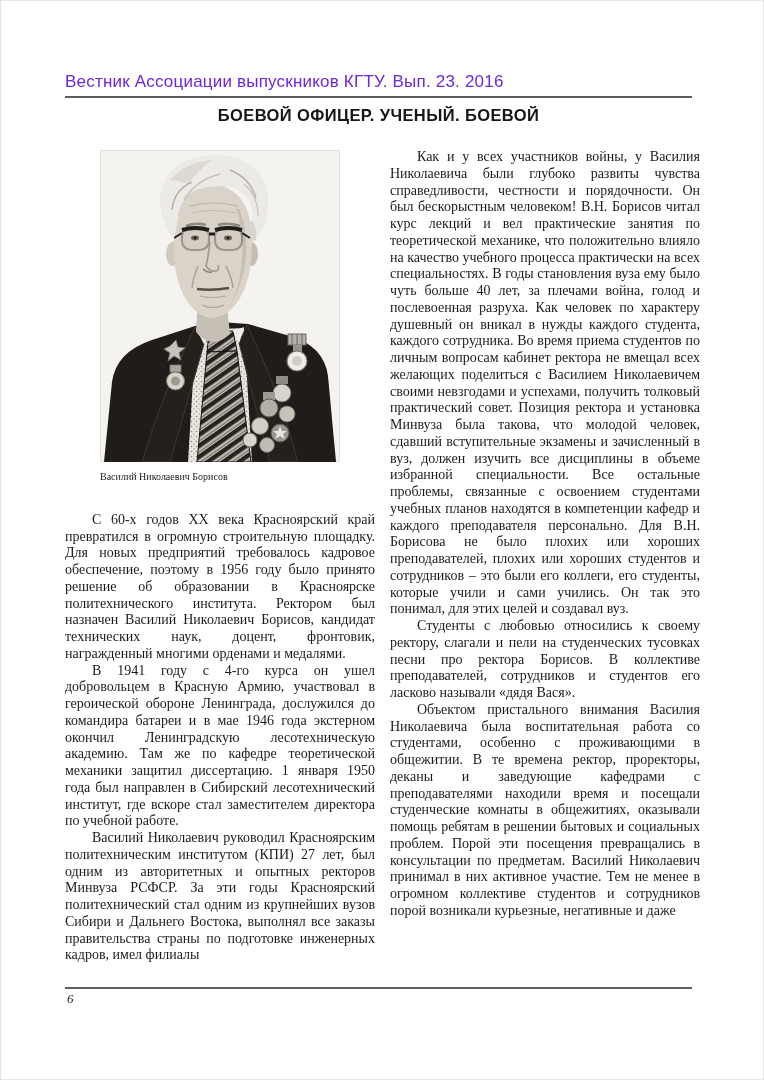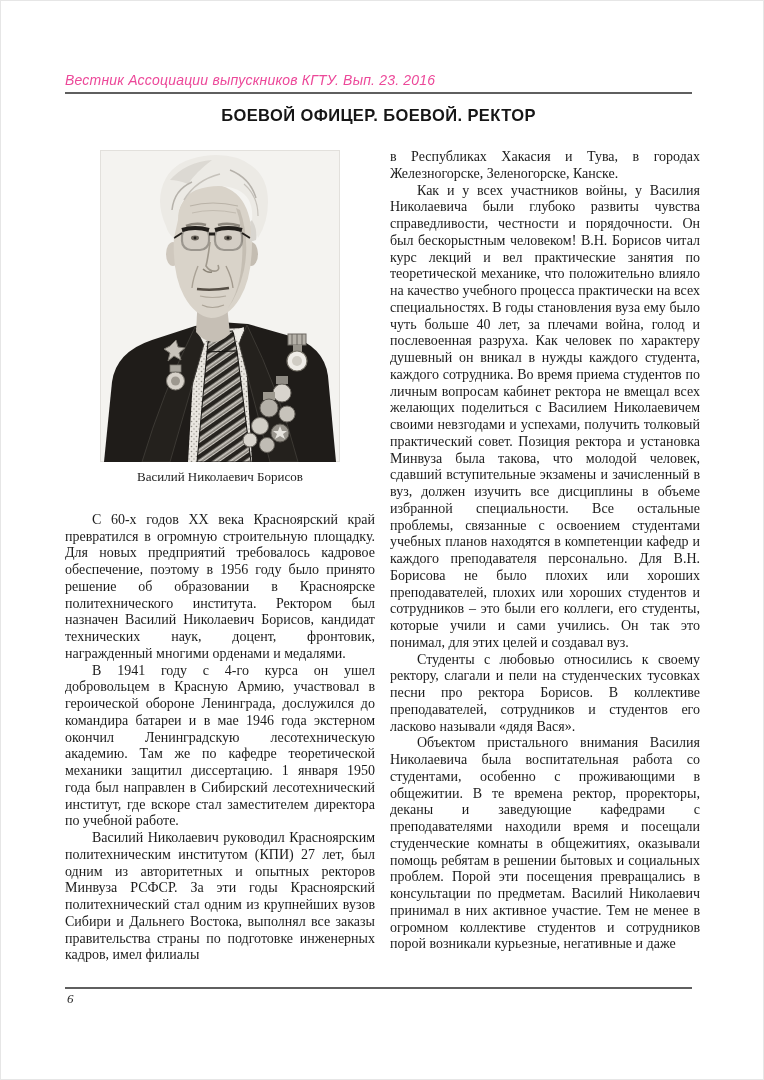--- a/index.html
+++ b/index.html
@@ -3,63 +3,63 @@
 <meta charset="utf-8">
 <style>
   html,body { margin:0; padding:0; background:#ffffff; }
   .page {
     position:relative; width:764px; height:1080px; background:#ffffff;
     box-shadow: inset 0 0 0 1px #e6e6e6;
     font-family:"Liberation Serif", serif; color:#1b1b1b; overflow:hidden;
   }
   .running-header {
     position:absolute; left:65px; top:72px; width:627px;
-    font-family:"Liberation Sans", sans-serif; font-style:italic;
-    font-size:14px; color:#ec4899; letter-spacing:0.2px;
+    font-family:"Liberation Sans", sans-serif; 
+    font-size:17px; color:#6d28d9; letter-spacing:0.2px;
     border-bottom:2px solid #5f5f5f; padding-bottom:4px;
   }
   .page-title {
     position:absolute; left:65px; top:106px; width:627px; text-align:center;
     font-family:"Liberation Sans", sans-serif; font-weight:bold;
     font-size:16.5px; color:#161616; letter-spacing:0.4px;
   }
   .columns {
     position:absolute; left:65px; top:149px; width:635px; height:832px;
     display:flex; gap:15px;
   }
   .col {
     width:310px; height:832px; overflow:hidden;
     font-size:14px; line-height:16.75px; text-align:justify;
   }
   .col p { margin:0; text-indent:27px; }
   .col p.no-indent { text-indent:0; }
   figure.photo-block { margin:1px auto 0; width:240px; text-indent:0; }
   .photo-frame { width:240px; height:312px; display:block; }
   figcaption {
-    text-align:center; font-size:13px; color:#222;
+    font-size:10px; color:#222;
     margin-top:7px; margin-bottom:26px; text-indent:0;
   }
   .footer-rule {
     position:absolute; left:65px; top:987px; width:627px;
     border-top:2px solid #5f5f5f;
   }
   .page-number {
     position:absolute; left:67px; top:991px;
     font-family:"Liberation Serif", serif; font-style:italic;
     font-size:13px; color:#2a2a2a;
   }
 </style>
 </head>
 <body>
 
 <div class="page">
 
   <div class="running-header">Вестник Ассоциации выпускников КГТУ. Вып. 23. 2016</div>
 
-  <div class="page-title">БОЕВОЙ ОФИЦЕР. БОЕВОЙ. РЕКТОР</div>
+  <div class="page-title">БОЕВОЙ ОФИЦЕР. УЧЕНЫЙ. БОЕВОЙ</div>
 
   <div class="columns">
 
     <div class="col">
 
       <figure class="photo-block">
         <svg class="photo-frame" viewBox="0 0 240 312" xmlns="http://www.w3.org/2000/svg">
           <defs>
             <pattern id="dots" width="5" height="5" patternUnits="userSpaceOnUse">
               <rect width="5" height="5" fill="#e9e6e0"></rect>
@@ -167,21 +167,20 @@
         </svg>
         <figcaption>Василий Николаевич Борисов</figcaption>
       </figure>
 
       <p>С 60-х годов ХХ века Красноярский край превратился в огромную строительную площадку. Для новых предприятий требовалось кадровое обеспечение, поэтому в 1956 году было принято решение об образовании в Красноярске политехнического института. Ректором был назначен Василий Николаевич Борисов, кандидат технических наук, доцент, фронтовик, награжденный многими орденами и медалями.</p>
       <p>В 1941 году с 4-го курса он ушел добровольцем в Красную Армию, участвовал в героической обороне Ленинграда, дослужился до командира батареи и в мае 1946 года экстерном окончил Ленинградскую лесотехническую академию. Там же по кафедре теоретической механики защитил диссертацию. 1 января 1950 года был направлен в Сибирский лесотехнический институт, где вскоре стал заместителем директора по учебной работе.</p>
       <p>Василий Николаевич руководил Красноярским политехническим институтом (КПИ) 27 лет, был одним из авторитетных и опытных ректоров Минвуза РСФСР. За эти годы Красноярский политехнический стал одним из крупнейших вузов Сибири и Дальнего Востока, выполнял все заказы правительства страны по подготовке инженерных кадров, имел филиалы</p>
     </div>
 
     <div class="col">
-      <p class="no-indent">в Республиках Хакасия и Тува, в городах Железногорске, Зеленогорске, Канске.</p>
       <p>Как и у всех участников войны, у Василия Николаевича были глубоко развиты чувства справедливости, честности и порядочности. Он был бескорыстным человеком! В.Н. Борисов читал курс лекций и вел практические занятия по теоретической механике, что положительно влияло на качество учебного процесса практически на всех специальностях. В годы становления вуза ему было чуть больше 40 лет, за плечами война, голод и послевоенная разруха. Как человек по характеру душевный он вникал в нужды каждого студента, каждого сотрудника. Во время приема студентов по личным вопросам кабинет ректора не вмещал всех желающих поделиться с Василием Николаевичем своими невзгодами и успехами, получить толковый практический совет. Позиция ректора и установка Минвуза была такова, что молодой человек, сдавший вступительные экзамены и зачисленный в вуз, должен изучить все дисциплины в объеме избранной специальности. Все остальные проблемы, связанные с освоением студентами учебных планов находятся в компетенции кафедр и каждого преподавателя персонально. Для В.Н. Борисова не было плохих или хороших преподавателей, плохих или хороших студентов и сотрудников – это были его коллеги, его студенты, которые учили и сами учились. Он так это понимал, для этих целей и создавал вуз.</p>
       <p>Студенты с любовью относились к своему ректору, слагали и пели на студенческих тусовках песни про ректора Борисов. В коллективе преподавателей, сотрудников и студентов его ласково называли «дядя Вася».</p>
       <p>Объектом пристального внимания Василия Николаевича была воспитательная работа со студентами, особенно с проживающими в общежитии. В те времена ректор, проректоры, деканы и заведующие кафедрами с преподавателями находили время и посещали студенческие комнаты в общежитиях, оказывали помощь ребятам в решении бытовых и социальных проблем. Порой эти посещения превращались в консультации по предметам. Василий Николаевич принимал в них активное участие. Тем не менее в огромном коллективе студентов и сотрудников порой возникали курьезные, негативные и даже</p>
     </div>
 
   </div>
 
   <div class="footer-rule"></div>
   <div class="page-number">6</div>
 

